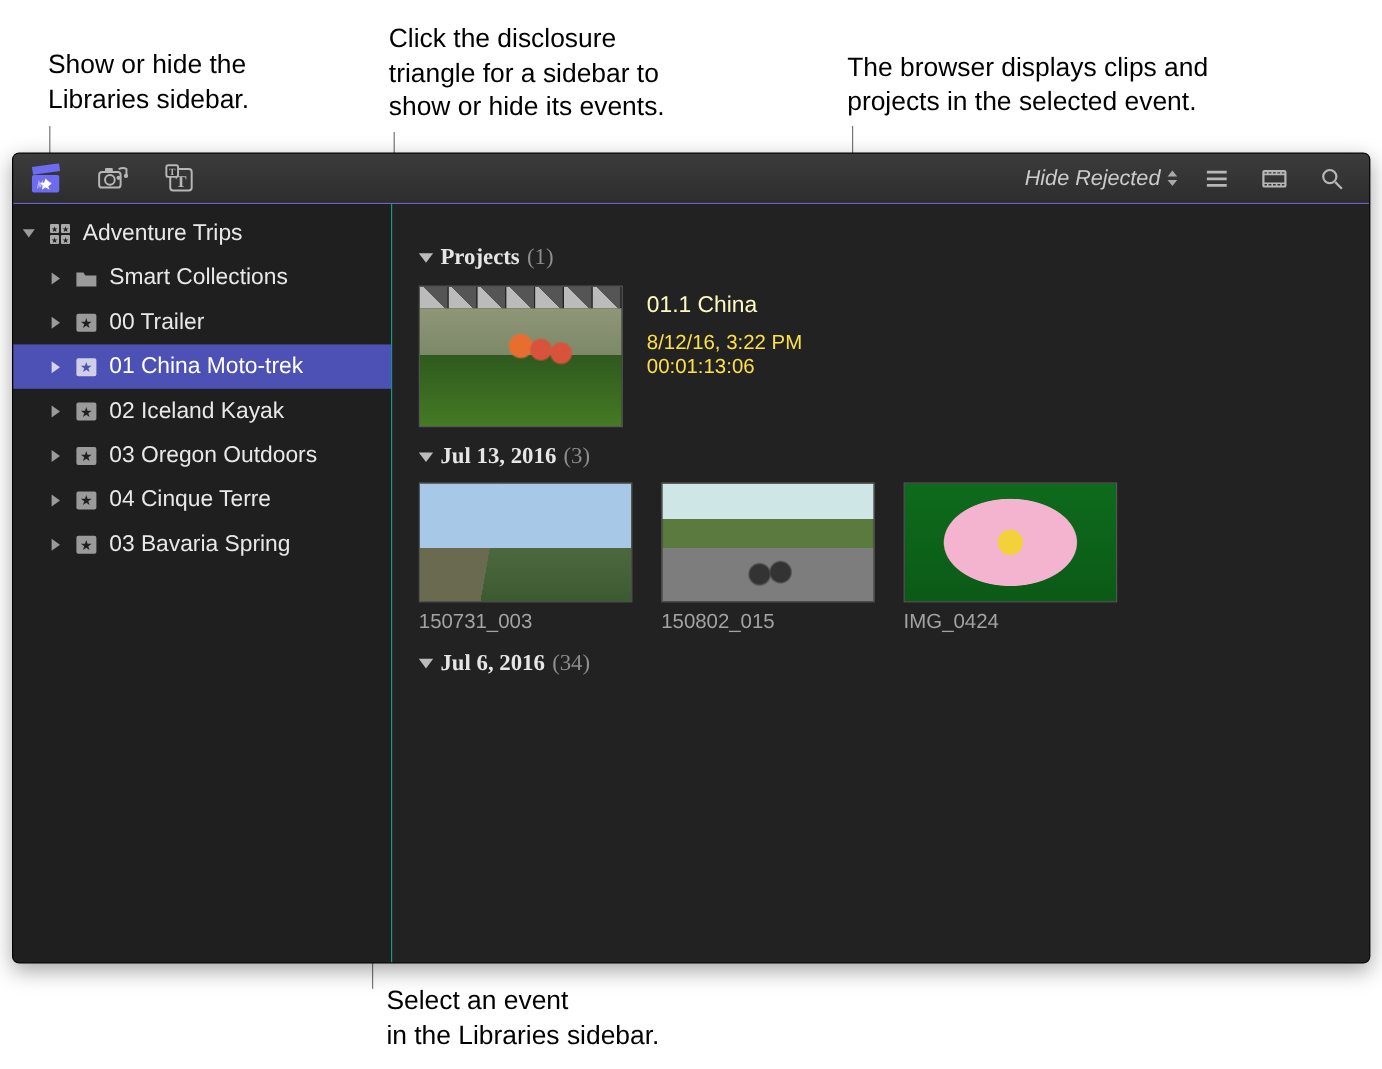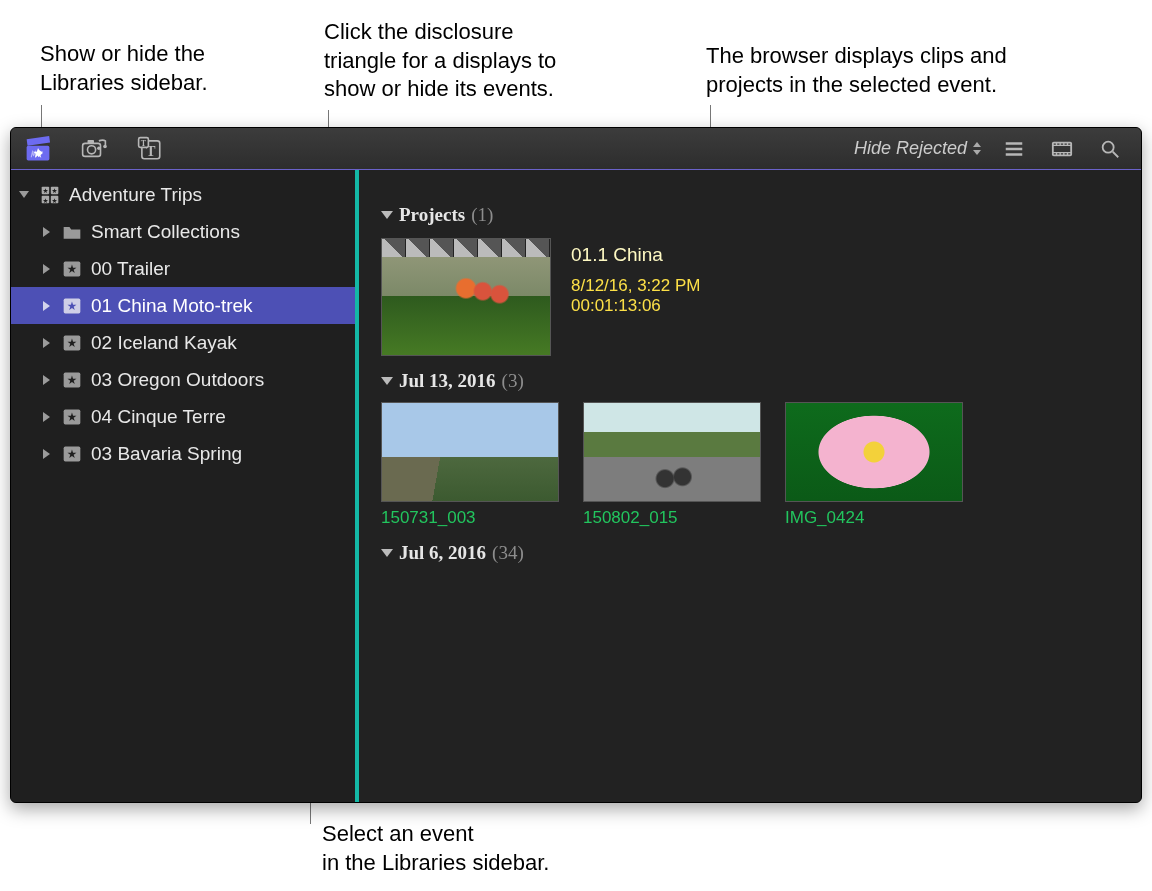--- a/index.html
+++ b/index.html
@@ -21,21 +21,21 @@
   .tb-icon svg { width:26px; height:26px; }
   .toolbar-right { margin-left:auto; display:flex; align-items:center; gap:18px; padding-right:8px;}
   .filter-dd { color:#ccc; font-size:18px; display:flex; align-items:center; gap:6px; cursor:pointer;font-style:italic; }
   .stepper { display:block; }
   .stepper:before{content:"";display:block;width:0;height:0;border-left:4px solid transparent;border-right:4px solid transparent;border-bottom:5px solid #aaa;margin-bottom:3px;}
   .stepper:after{content:"";display:block;width:0;height:0;border-left:4px solid transparent;border-right:4px solid transparent;border-top:5px solid #aaa;}
   .tb-small svg { width:22px; height:22px; }
 
   
   .body { position:absolute; top:42px; left:0; right:0; bottom:0; display:flex; }
-  .sidebar { width:348px; background:#1f1f1f; border-right:4px solid #14b8a6; padding-top:6px; }
+  .sidebar { width:316px; background:#1f1f1f; border-right:1px solid #14b8a6; padding-top:6px; }
   .sb-row { display:flex; align-items:center; height:37px; padding-left:6px; gap:8px; font-size:19px; color:#e8e8e8; cursor:pointer; }
   .sb-row.child { padding-left:28px; }
   .sb-row.selected { background:#4d50b5; color:#fff; }
   .disclosure { width:14px; height:14px; display:flex; align-items:center; justify-content:center; }
   .tri-right { width:0;height:0;border-top:5px solid transparent;border-bottom:5px solid transparent;border-left:7px solid #9b9b9b; }
   .tri-down { width:0;height:0;border-left:5px solid transparent;border-right:5px solid transparent;border-top:7px solid #9b9b9b; }
   .sb-icon { width:22px; height:22px; display:flex; align-items:center; justify-content:center; }
   .sb-icon svg { width:20px; height:20px; }
 
   
@@ -51,21 +51,21 @@
   .sprocket { position:absolute; left:0; right:0; top:0; height:18px; display:flex; }
   .sprocket div { flex:1; background:linear-gradient(45deg,#bbb 0 50%,#555 50% 100%); border-right:1px solid #222;}
   .proj-img { position:absolute; top:18px; left:0; right:0; bottom:0; }
   .proj-meta { display:flex; flex-direction:column; gap:10px; padding-top:6px; }
   .pm-title { font-size:19px; color:#fef9c3; }
   .pm-line { font-size:17px; color:#fde047; }
 
   .clip-row { display:flex; gap:24px; margin:8px 0 4px 0; }
   .clip { display:flex; flex-direction:column; gap:6px; }
   .clip-thumb { height:100px; background:#333; border:1px solid #555; position:relative; overflow:hidden;}
-  .clip-label { font-size:17px; color:#22c55e; }
+  .clip-label { font-size:17px; color:#a3a3a3; }
 
   .thumb2-row .clip-thumb { height:108px; }
 
   
   .veg { background:
     radial-gradient(circle at 60% 35%, #d9533c 0 8px, transparent 10px),
     radial-gradient(circle at 70% 38%, #d9533c 0 8px, transparent 10px),
     radial-gradient(circle at 50% 32%, #e86e2f 0 9px, transparent 11px),
     linear-gradient(#8f9677,#7c8968 40%, #2e5a1e 40%, #467a24);
   }
@@ -100,21 +100,21 @@
 
 </style>
 </head>
 <body>
 
 <div class="callout" style="left:40px; top:40px; white-space:pre;">Show or hide the
 Libraries sidebar.</div>
 <div class="leader-v" style="left:41px; top:105px; height:30px;"></div>
 
 <div class="callout" style="left:324px; top:18px; white-space:pre;">Click the disclosure
-triangle for a displays to
+triangle for a sidebar to
 show or hide its events.</div>
 <div class="leader-v" style="left:328px; top:110px; height:82px;"></div>
 <div class="leader-h" style="left:248px; top:192px; width:80px;"></div>
 
 <div class="callout" style="left:706px; top:42px; white-space:pre;">The browser displays clips and
 projects in the selected event.</div>
 <div class="leader-v" style="left:710px; top:105px; height:68px;"></div>
 
 <div class="callout" style="left:322px; top:820px; white-space:pre;">Select an event
 in the Libraries sidebar.</div>

